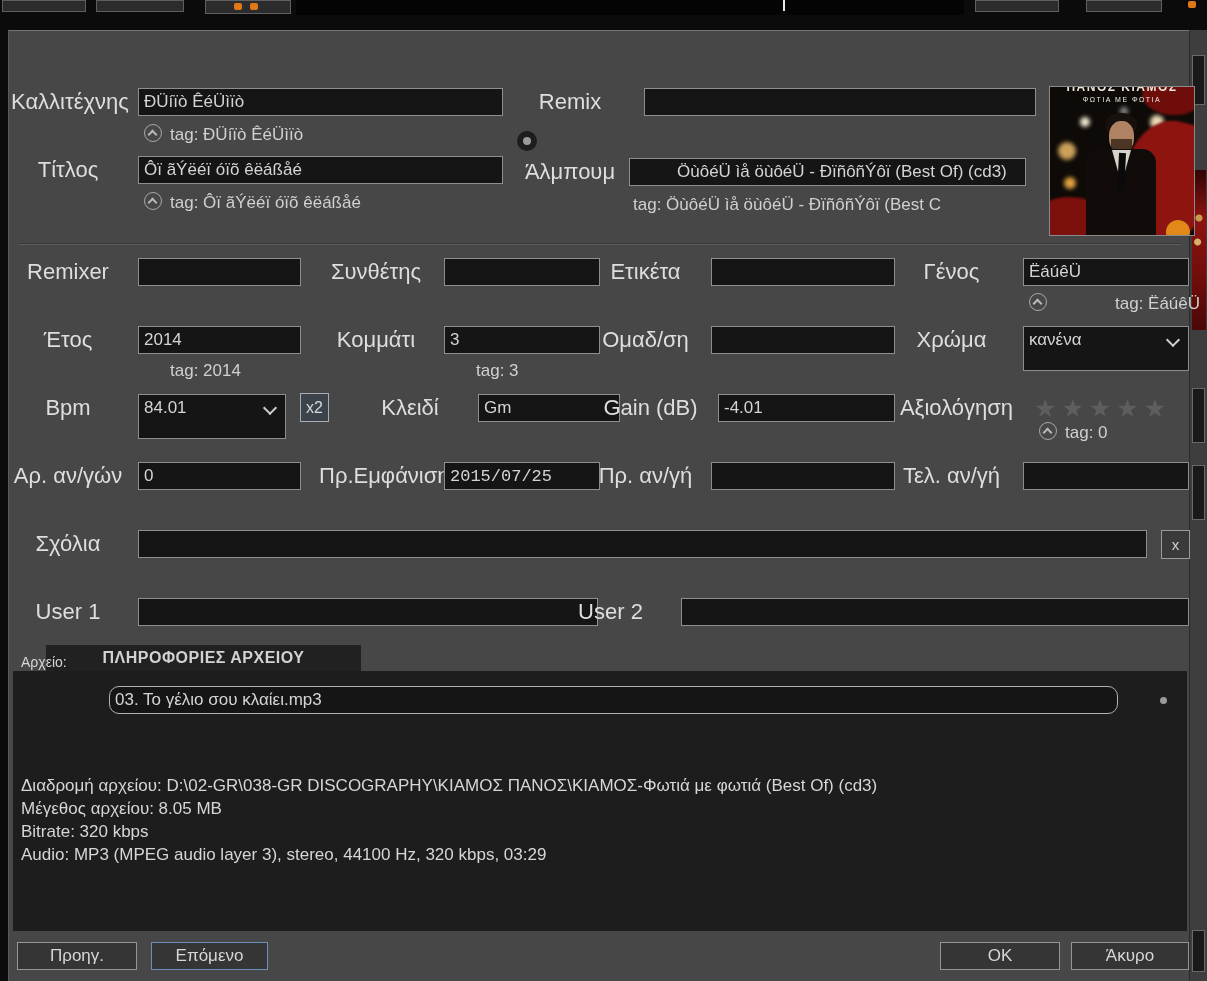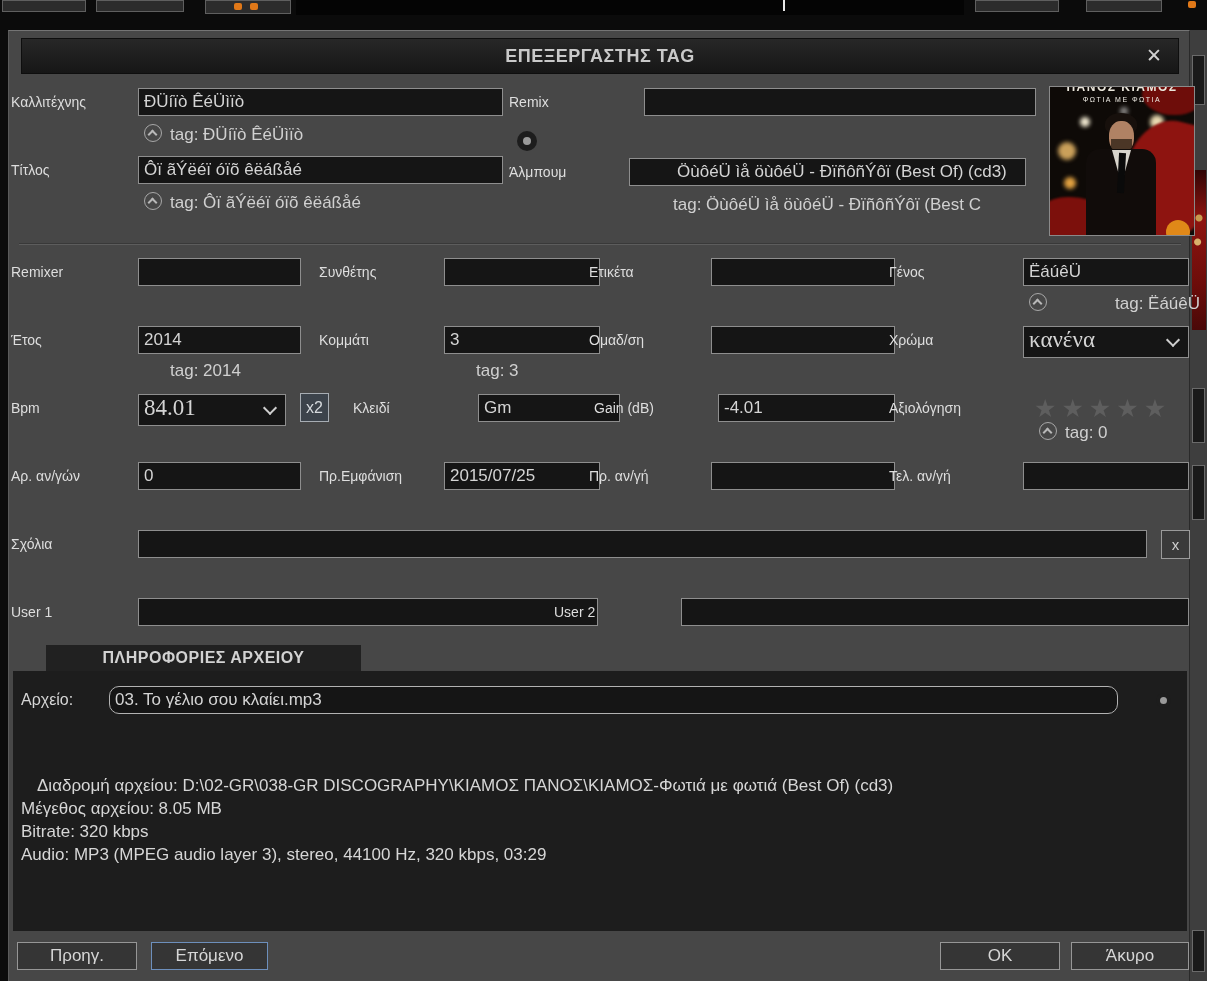--- a/index.html
+++ b/index.html
@@ -14,40 +14,40 @@
   .rred{position:absolute;left:2px;top:140px;width:14px;height:160px;background:
         radial-gradient(circle at 50% 30%,#c79a4e 0 3px,transparent 4px),
         radial-gradient(circle at 40% 45%,#d8b06a 0 3px,transparent 4px),
         linear-gradient(180deg,#300505,#8e1410 30%,#6e0d0a 70%,#4a0808);}
   
   .dialog{position:absolute;left:8px;top:30px;width:1182px;height:951px;background:#474747;
           border-top:1px solid #747474;border-left:1px solid #5a5a5a;border-right:1px solid #2a2a2a;box-sizing:border-box;}
   .titlebar{position:absolute;left:12px;top:7px;width:1158px;height:36px;background:linear-gradient(#272727,#161616);border:1px solid #0e0e0e;box-sizing:border-box;}
   .title{line-height:34px;text-align:center;color:#c9c9c9;font-weight:bold;font-size:18px;letter-spacing:.5px;}
   .close{position:absolute;right:16px;top:0;line-height:34px;color:#d2d2d2;font-size:19px;cursor:pointer;}
-  .lbl{position:absolute;height:28px;line-height:28px;color:#dedede;font-size:14px;text-align:left;white-space:nowrap;}
+  .lbl{position:absolute;height:28px;line-height:28px;color:#dedede;font-size:22px;text-align:center;white-space:nowrap;}
   .tin{position:absolute;height:28px;background:#151515;border:1px solid #8e8e8e;color:#d4d4d4;font-size:17px;font-family:inherit;padding:0 5px;box-sizing:border-box;outline:none;}
-  .sel{position:absolute;height:32px;background:#151515;border:1px solid #8e8e8e;color:#d4d4d4;font-size:23px;line-height:26px;padding:0 5px;box-sizing:border-box;cursor:pointer;font-family:Liberation Serif, serif;}
+  .sel{position:absolute;height:45px;background:#151515;border:1px solid #8e8e8e;color:#d4d4d4;font-size:17px;line-height:26px;padding:0 5px;box-sizing:border-box;cursor:pointer;}
   .chev{position:absolute;right:10px;top:8px;width:8px;height:8px;border-right:2px solid #cfcfcf;border-bottom:2px solid #cfcfcf;transform:rotate(45deg);}
   .tagline{position:absolute;color:#d0d0d0;font-size:17px;white-space:nowrap;}
   .circ{position:absolute;width:18px;height:18px;border:1px solid #a8a8a8;border-radius:50%;box-sizing:border-box;cursor:pointer;}
   .circ::after{content:"";position:absolute;left:4px;top:6px;width:5px;height:5px;border-left:2px solid #b8b8b8;border-top:2px solid #b8b8b8;transform:rotate(45deg);}
   .radio{position:absolute;width:20px;height:20px;border-radius:50%;background:#1d1d1d;cursor:pointer;}
   .radio::after{content:"";position:absolute;left:6px;top:6px;width:8px;height:8px;border-radius:50%;background:#9a9a9a;}
   .radio.small{width:15px;height:15px;}
   .radio.small::after{left:4px;top:4px;width:7px;height:7px;}
   .btn{position:absolute;height:28px;background:#353535;border:1px solid #969696;color:#d6d6d6;font-size:17px;text-align:center;line-height:26px;box-sizing:border-box;cursor:pointer;}
   .btn.accent{border:1px solid #6d8fbc;}
   .stars{position:absolute;color:#5e5e5e;font-size:25px;letter-spacing:5px;line-height:28px;cursor:pointer;white-space:nowrap;}
   .x2{position:absolute;width:29px;height:29px;background:#3c434b;border:1px solid #a7adb3;color:#d6dade;font-size:16px;text-align:center;line-height:27px;box-sizing:border-box;cursor:pointer;}
   .xbtn{position:absolute;width:29px;height:29px;background:#3a3a3a;border:1px solid #9a9a9a;color:#cfcfcf;font-size:15px;text-align:center;line-height:27px;box-sizing:border-box;cursor:pointer;}
   .sep{position:absolute;left:10px;top:212px;width:1162px;height:0;border-top:1px solid #393939;border-bottom:1px solid #5d5d5d;}
   .tab{position:absolute;left:37px;top:614px;width:315px;height:26px;background:#212121;color:#d2d2d2;font-weight:bold;font-size:16px;text-align:center;line-height:26px;letter-spacing:.5px;}
   .panel{position:absolute;left:4px;top:640px;width:1174px;height:260px;background:#1d1d1d;}
-  .filelbl{position:absolute;left:12px;top:655px;height:28px;line-height:28px;color:#d6d6d6;font-size:16px;}
+  .filelbl{position:absolute;left:12px;top:617px;height:28px;line-height:28px;color:#d6d6d6;font-size:14px;}
   .fileinput{left:100px;top:655px;width:1009px;border-color:#b2b2b2;border-radius:10px;}
   .infoline{position:absolute;left:12px;color:#d6d6d6;font-size:17px;white-space:nowrap;}
   
   .art{position:absolute;left:1040px;top:55px;width:144px;height:148px;background:#0e0a07;border:1px solid #8a8a8a;overflow:hidden;}
   .art .bk{position:absolute;border-radius:50%;filter:blur(2px);}
   .art .splash{position:absolute;filter:blur(1px);}
   .art .hair{position:absolute;left:55px;top:26px;width:32px;height:22px;background:#17100c;border-radius:50% 50% 40% 40%;}
   .art .face{position:absolute;left:59px;top:34px;width:25px;height:32px;background:#b08264;border-radius:46%;}
   .art .beard{position:absolute;left:61px;top:52px;width:21px;height:14px;background:#2a1c12;border-radius:0 0 48% 48%;opacity:.75;}
   .art .body{position:absolute;left:36px;top:62px;width:70px;height:90px;background:#110c0a;border-radius:14px 14px 0 0;}
@@ -77,43 +77,39 @@
   <div class="rstrip">
     <div class="rfrag" style="top:25px;height:50px;"></div>
     <div class="rred"></div>
     <div class="rfrag" style="top:358px;height:55px;"></div>
     <div class="rfrag" style="top:435px;height:55px;"></div>
     <div class="rfrag" style="top:900px;height:42px;"></div>
   </div>
 
   <div class="dialog">
 
-    <div class="titlebar">
-      <div class="title">ΕΠΕΞΕΡΓΑΣΤΗΣ TAG</div>
-      <div class="close">✕</div>
-    </div>
 
     <span class="lbl" style="left:2px;top:57px;width:114px;">Καλλιτέχνης</span>
     <input class="tin" style="left: 129px; top: 57px; width: 365px;" value="ÐÜíïò ÊéÜìïò">
     <span class="circ" style="left:135px;top:93px;"></span>
     <span class="tagline" style="left:161px;top:94px;">tag: ÐÜíïò ÊéÜìïò</span>
 
     <span class="lbl" style="left:500px;top:57px;width:122px;">Remix</span>
     <input class="tin" style="left: 635px; top: 57px; width: 392px;" value="">
 
     <span class="radio" style="left:508px;top:100px;"></span>
 
     <span class="lbl" style="left:2px;top:125px;width:114px;">Τίτλος</span>
     <input class="tin" style="left: 129px; top: 125px; width: 365px;" value="Ôï ãÝëéï óïõ êëáßåé">
     <span class="circ" style="left:135px;top:161px;"></span>
     <span class="tagline" style="left:161px;top:162px;">tag: Ôï ãÝëéï óïõ êëáßåé</span>
 
     <span class="lbl" style="left:500px;top:127px;width:122px;">Άλμπουμ</span>
     <input class="tin" style="left: 620px; top: 127px; width: 397px; padding-left: 47px;" value="ÖùôéÜ ìå öùôéÜ - ÐïñôñÝôï (Best Of) (cd3)">
-    <span class="tagline" style="left:664px;top:164px;">tag: ÖùôéÜ ìå öùôéÜ - ÐïñôñÝôï (Best C</span>
+    <span class="tagline" style="left:624px;top:164px;">tag: ÖùôéÜ ìå öùôéÜ - ÐïñôñÝôï (Best C</span>
 
     <div class="art">
       <span class="bk" style="left:8px;top:55px;width:18px;height:18px;background:#caa05a;"></span>
       <span class="bk" style="left:30px;top:30px;width:10px;height:10px;background:#f0e8d0;"></span>
       <span class="bk" style="left:70px;top:20px;width:8px;height:8px;background:#fff;opacity:.5;"></span>
       <span class="bk" style="left:100px;top:28px;width:14px;height:14px;background:#e8d9b0;"></span>
       <span class="bk" style="left:118px;top:58px;width:16px;height:16px;background:#d8b06a;"></span>
       <span class="bk" style="left:14px;top:90px;width:12px;height:12px;background:#e0a040;"></span>
       <div class="splash" style="right:-22px;top:34px;width:92px;height:120px;background:#8e1410;border-radius:45% 30% 50% 35%;transform:rotate(14deg);"></div>
       <div class="splash" style="right:-8px;top:-12px;width:60px;height:40px;background:#6e0d0a;border-radius:50% 40% 45% 55%;"></div>
@@ -167,42 +163,42 @@
     <span class="lbl" style="left:585px;top:363px;width:113px;">Gain (dB)</span>
     <input class="tin" style="left: 709px; top: 363px; width: 177px;" value="-4.01">
     <span class="lbl" style="left:880px;top:363px;width:135px;">Αξιολόγηση</span>
     <span class="stars" style="left:1025px;top:363px;"><span>★</span><span>★</span><span>★</span><span>★</span><span>★</span></span>
     <span class="circ" style="left:1030px;top:391px;"></span>
     <span class="tagline" style="left:1056px;top:392px;">tag: 0</span>
 
     <span class="lbl" style="left:2px;top:431px;width:114px;">Αρ. αν/γών</span>
     <input class="tin" style="left: 129px; top: 431px; width: 163px;" value="0">
     <span class="lbl" style="left:310px;top:431px;width:114px;">Πρ.Εμφάνιση</span>
-    <input class="tin" style="left: 435px; top: 431px; width: 156px;" value="2015/07/25">
+    <input class="tin" style="left: 435px; top: 431px; width: 156px; font-family: Liberation Mono, monospace;" value="2015/07/25">
     <span class="lbl" style="left:580px;top:431px;width:113px;">Πρ. αν/γή</span>
     <input class="tin" style="left: 702px; top: 431px; width: 184px;" value="">
     <span class="lbl" style="left:880px;top:431px;width:125px;">Τελ. αν/γή</span>
     <input class="tin" style="left: 1014px; top: 431px; width: 166px;" value="">
 
     <span class="lbl" style="left:2px;top:499px;width:114px;">Σχόλια</span>
     <input class="tin" style="left: 129px; top: 499px; width: 1009px;" value="">
     <div class="xbtn" style="left:1152px;top:499px;">x</div>
 
     <span class="lbl" style="left:2px;top:567px;width:114px;">User 1</span>
     <input class="tin" style="left: 129px; top: 567px; width: 460px;" value="">
     <span class="lbl" style="left:545px;top:567px;width:113px;">User 2</span>
     <input class="tin" style="left: 672px; top: 567px; width: 508px;" value="">
 
     <div class="tab">ΠΛΗΡΟΦΟΡΙΕΣ ΑΡΧΕΙΟΥ</div>
     <div class="panel"></div>
     <span class="filelbl">Αρχείο:</span>
     <input class="tin fileinput" value="03. Το γέλιο σου κλαίει.mp3" style="">
     <span class="radio small" style="left:1147px;top:662px;"></span>
 
-    <div class="infoline" style="top:745px;margin-left:16px;">Διαδρομή αρχείου: D:\02-GR\038-GR DISCOGRAPHY\ΚΙΑΜΟΣ ΠΑΝΟΣ\ΚΙΑΜΟΣ-Φωτιά με φωτιά (Best Of) (cd3)</div>
+    <div class="infoline" style="top:745px;">Διαδρομή αρχείου: D:\02-GR\038-GR DISCOGRAPHY\ΚΙΑΜΟΣ ΠΑΝΟΣ\ΚΙΑΜΟΣ-Φωτιά με φωτιά (Best Of) (cd3)</div>
     <div class="infoline" style="top:768px;">Μέγεθος αρχείου: 8.05 MB</div>
     <div class="infoline" style="top:791px;text-align:center;">Bitrate: 320 kbps</div>
     <div class="infoline" style="top:814px;">Audio: MP3 (MPEG audio layer 3), stereo, 44100 Hz, 320 kbps, 03:29</div>
 
     <div class="btn" style="left:8px;top:911px;width:120px;">Προηγ.</div>
     <div class="btn accent" style="left:142px;top:911px;width:117px;">Επόμενο</div>
     <div class="btn" style="left:931px;top:911px;width:120px;">OK</div>
     <div class="btn" style="left:1062px;top:911px;width:118px;">Άκυρο</div>
 
   </div>

